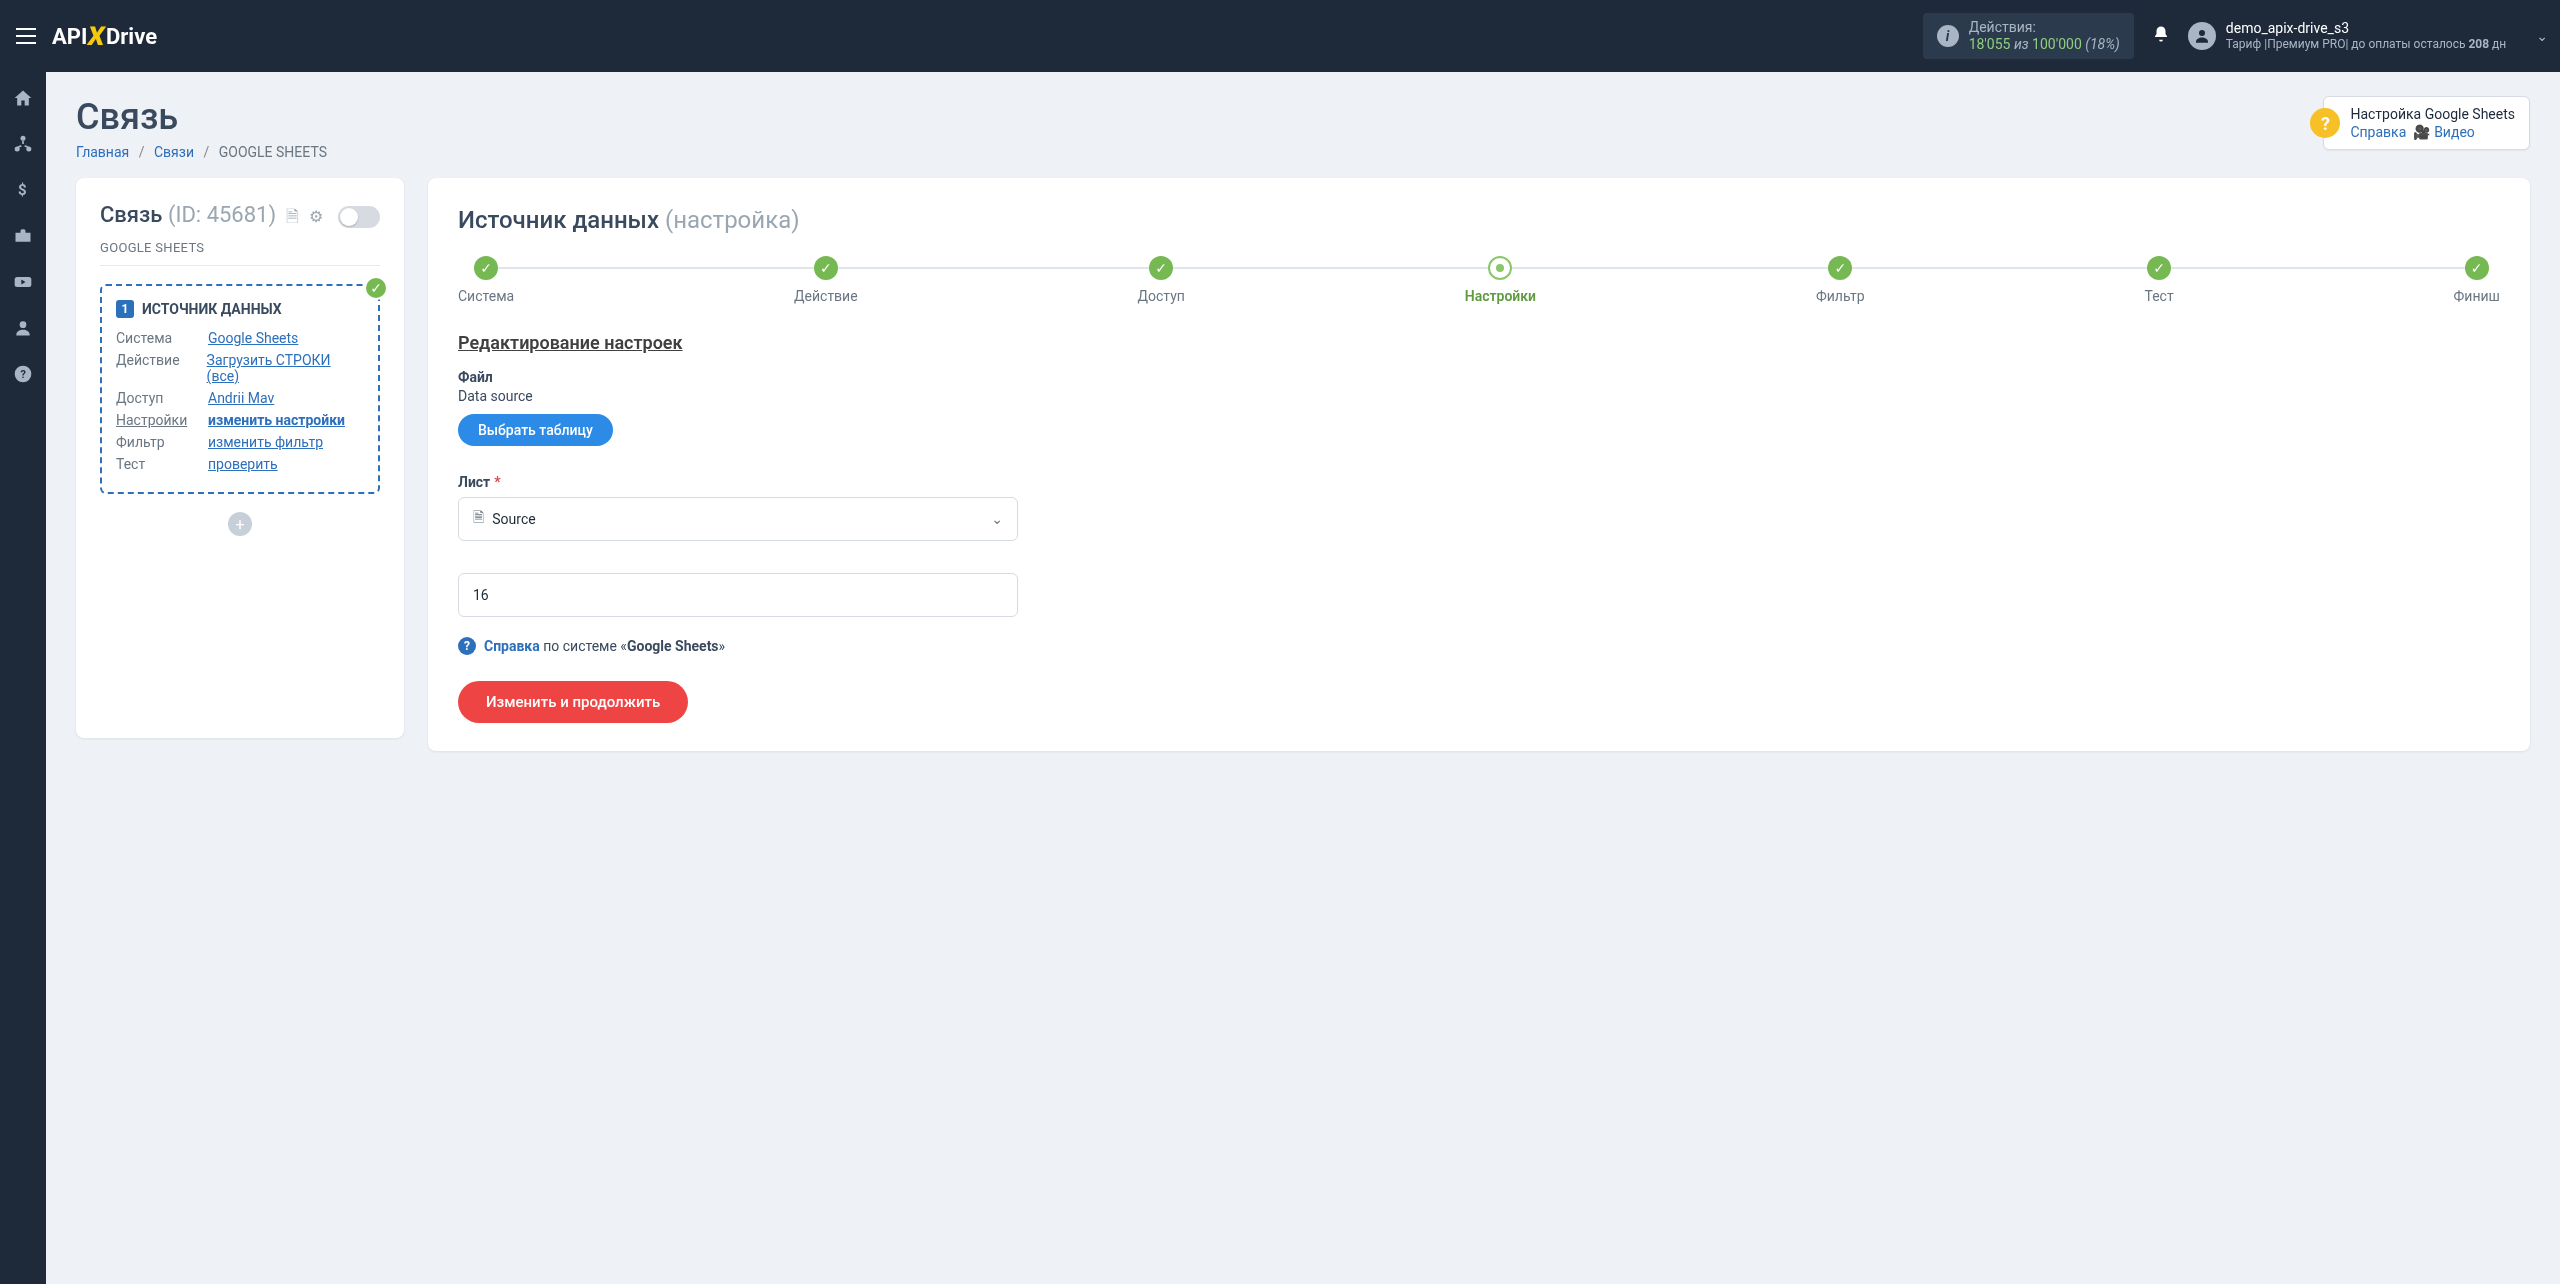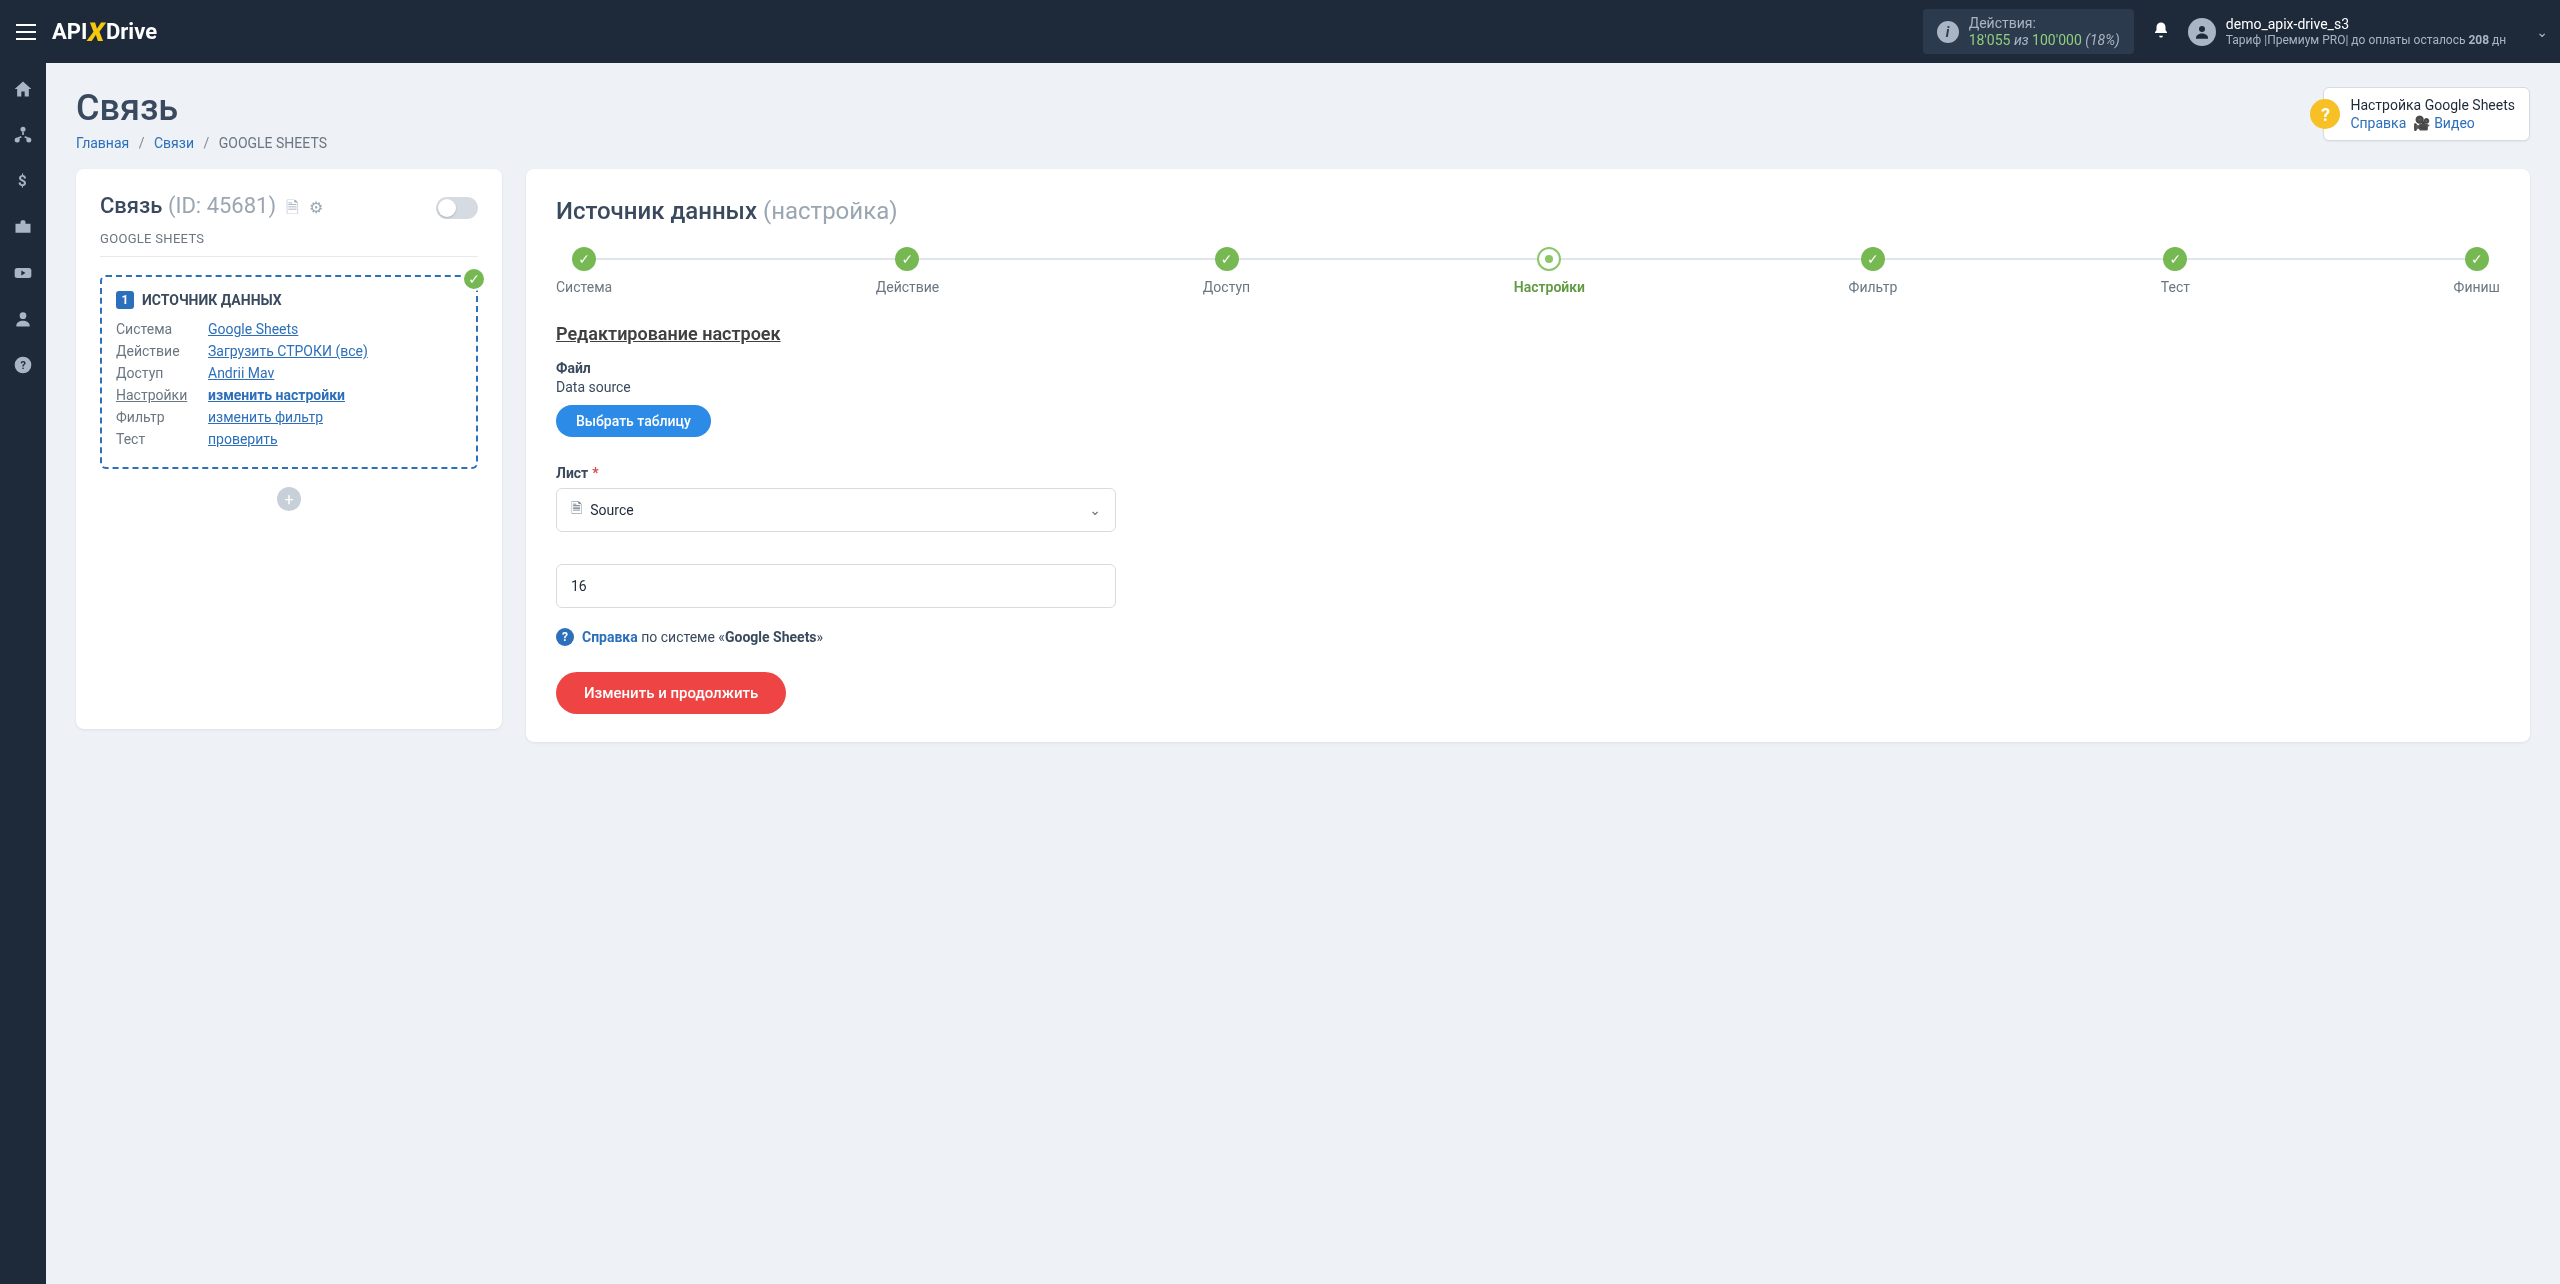--- a/index.html
+++ b/index.html
@@ -1,17 +1,17 @@
 <!DOCTYPE html>
 <html><head>
 <meta charset="utf-8">
 <style>
 * { margin: 0; padding: 0; box-sizing: border-box; font-family: -apple-system, BlinkMacSystemFont, "Segoe UI", Roboto, Arial, sans-serif; }
 body { background: #eef1f5; color: #1e2a3a; }
-.topbar { background: #1e2a3a; height: 63px; display: flex; align-items: center; padding: 0 12px; color: #fff; }
+.topbar { background: #1e2a3a; height: 72px; display: flex; align-items: center; padding: 0 12px; color: #fff; }
 .hamburger { width: 28px; height: 28px; display:flex; align-items:center; justify-content:center; cursor:pointer; color:#fff; margin-right:12px;}
 .logo { font-weight:700; font-size:22px; color:#fff; display:flex; align-items:center; }
 .logo .x { color:#f6c90e; font-weight:900; font-size:26px; margin:0 1px; transform: skewX(-10deg); }
 .spacer { flex:1; }
 .actions-badge { background:#2c3a4d; border-radius:4px; padding:6px 14px; display:flex; align-items:center; gap:10px; font-size:14px; color:#a9b5c4;}
 .actions-badge .info-icon { width:22px; height:22px; border-radius:50%; background:#a9b5c4; color:#2c3a4d; display:flex; align-items:center; justify-content:center; font-weight:bold; font-style:italic; font-size:14px;}
 .actions-badge .vals { display:flex; flex-direction:column; line-height:1.2;}
 .actions-badge .vals .row2 { font-size:14px; }
 .actions-badge .g { color:#8fce7d; }
 .bell { margin: 0 18px; color:#fff; font-size:18px; }
@@ -29,21 +29,21 @@
 .breadcrumb a { color:#2c6fbb; text-decoration:none; }
 .breadcrumb .sep { color:#888; margin:0 6px;}
 .breadcrumb .cur { color:#6a7682; }
 .help-box { position:absolute; top:24px; right:30px; background:#fff; border:1px solid #d6dbe2; border-radius:6px; padding:8px 14px 8px 10px; display:flex; align-items:center; gap:10px; box-shadow:0 1px 2px rgba(0,0,0,0.05);}
 .help-q { width:30px; height:30px; border-radius:50%; background:#f6c026; color:#fff; display:flex; align-items:center; justify-content:center; font-weight:bold; font-size:18px; margin-left:-24px;}
 .help-lines { font-size:14px; line-height:1.3;}
 .help-lines .t { color:#1e2a3a; }
 .help-lines .links a { color:#2c6fbb; text-decoration:none; }
 .cols { display:flex; gap:24px; align-items:flex-start;}
 .card { background:#fff; border-radius:8px; box-shadow:0 1px 3px rgba(0,0,0,0.08); padding:24px;}
-.left-card { width:426px; min-height:560px;}
+.left-card { width:328px; min-height:560px;}
 .left-header { display:flex; align-items:center; justify-content:space-between; margin-bottom:6px;}
 .left-title { font-size:22px; color:#3a4a5e; font-weight:500;}
 .left-title .id { color:#9aa6b2; font-weight:400;}
 .icon-btn { color:#9aa6b2; font-size:16px; cursor:pointer; margin-left:6px;}
 .toggle { width:42px; height:22px; background:#d6dbe2; border-radius:11px; position:relative; cursor:pointer;}
 .toggle::after { content:''; position:absolute; width:18px; height:18px; background:#fff; border-radius:50%; top:2px; left:2px; box-shadow:0 1px 2px rgba(0,0,0,0.2);}
 .sub-label { font-size:13px; color:#6a7682; text-transform:uppercase; letter-spacing:0.3px; margin-top:8px; padding-bottom:10px; border-bottom:1px solid #e6eaef;}
 .source-box { margin-top:18px; border:2px dashed #2c6fbb; border-radius:6px; padding:14px 14px 14px 14px; position:relative;}
 .source-box .check { position:absolute; top:-10px; right:-10px; width:24px; height:24px; background:#76b852; border-radius:50%; color:#fff; display:flex; align-items:center; justify-content:center; font-size:14px; border:2px solid #fff;}
 .source-box .hdr { display:flex; align-items:center; gap:8px; font-size:14px; font-weight:700; color:#3a4a5e; margin-bottom:12px;}

